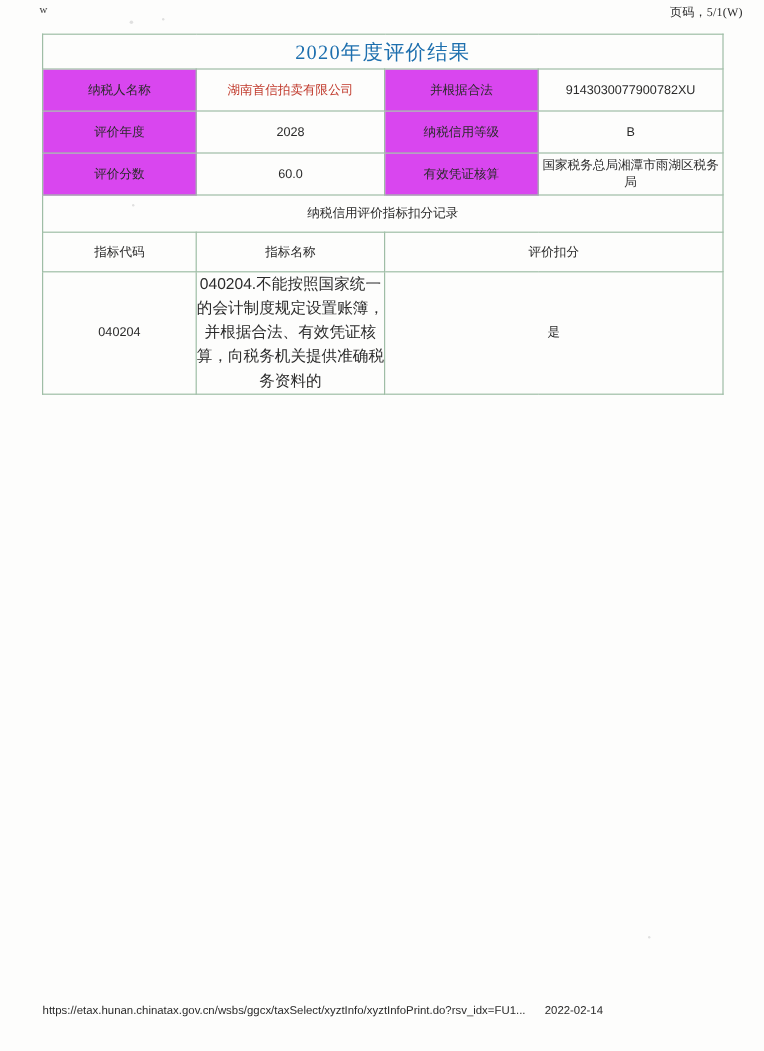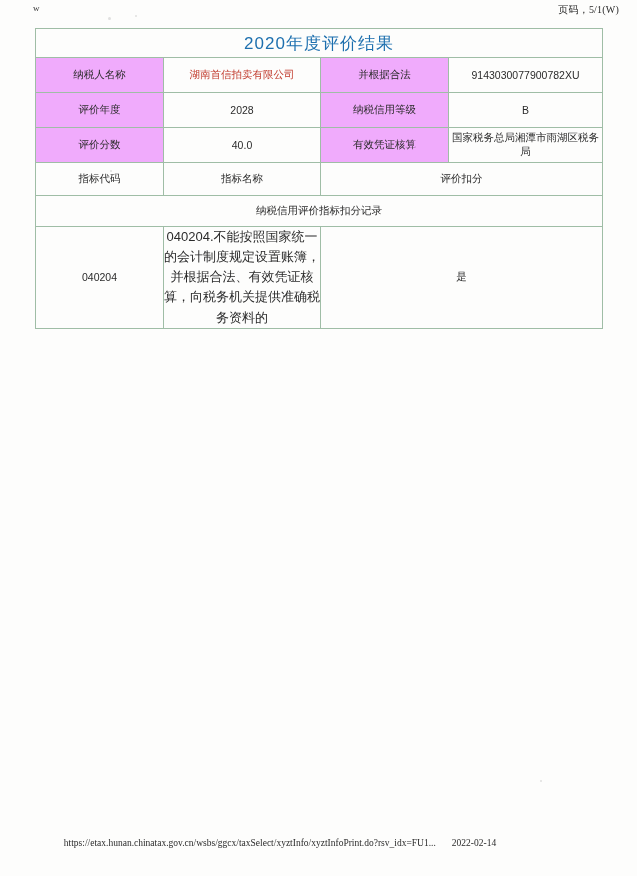--- a/index.html
+++ b/index.html
@@ -58,29 +58,29 @@
   .doc-table td {
     border: 1px solid #9fbda6;
     padding: 0;
     vertical-align: middle;
     text-align: center;
   }
   .title-cell {
     height: 28px;
     font-size: 17px;
     color: #1d6fae;
-    font-family: Liberation Sans, sans-serif;
+    font-family: Liberation Serif, serif;
     letter-spacing: 1px;
     border-color: #9fbda6;
   }
   .label-cell {
     height: 34px;
     font-size: 10.5px;
     color: #2b2b2b;
-    background: #f0abfc;
+    background: #d946ef;
   }
   .value-cell {
     height: 34px;
     font-size: 10.5px;
     color: #2b2b2b;
   }
   .value-red {
     color: #c0392b;
   }
   .section-cell {
@@ -104,27 +104,27 @@
     text-align: left;
     padding: 6px 8px;
     line-height: 1.55;
   }
   .detail-score {
     font-size: 10.5px;
     color: #2b2b2b;
   }
   .footer {
     position: absolute;
-    left: 16px;
+    left: 5px;
     bottom: 28px;
     width: 528px;
     text-align: center;
     font-size: 9.5px;
     color: #2a2a2a;
-    font-family: Liberation Serif, serif;
+    font-family: Liberation Sans, sans-serif;
   }
   .footer .url {
     margin-right: 16px;
   }
   .speck {
     position: absolute;
     background: #c9c9c9;
     border-radius: 50%;
     opacity: 0.55;
   }
@@ -157,31 +157,31 @@
         <td class="value-cell">9143030077900782XU</td>
       </tr>
       <tr>
         <td class="label-cell">评价年度</td>
         <td class="value-cell">2028</td>
         <td class="label-cell">纳税信用等级</td>
         <td class="value-cell">B</td>
       </tr>
       <tr>
         <td class="label-cell">评价分数</td>
-        <td class="value-cell">40.0</td>
+        <td class="value-cell">60.0</td>
         <td class="label-cell">有效凭证核算</td>
         <td class="value-cell">国家税务总局湘潭市雨湖区税务局</td>
+      </tr>
+      <tr>
+        <td class="section-cell" colspan="4">纳税信用评价指标扣分记录</td>
       </tr>
       <tr>
         <td class="col-head">指标代码</td>
         <td class="col-head">指标名称</td>
         <td class="col-head" colspan="2">评价扣分</td>
-      </tr>
-      <tr>
-        <td class="section-cell" colspan="4">纳税信用评价指标扣分记录</td>
       </tr>
       <tr>
         <td class="detail-code">040204</td>
         <td class="detail-name">040204.不能按照国家统一的会计制度规定设置账簿，并根据合法、有效凭证核算，向税务机关提供准确税务资料的</td>
         <td class="detail-score" colspan="2">是</td>
       </tr>
     </tbody>
   </table>
 
   <div class="speck" style="left:108px; top:17px; width:3px; height:3px;"></div>

